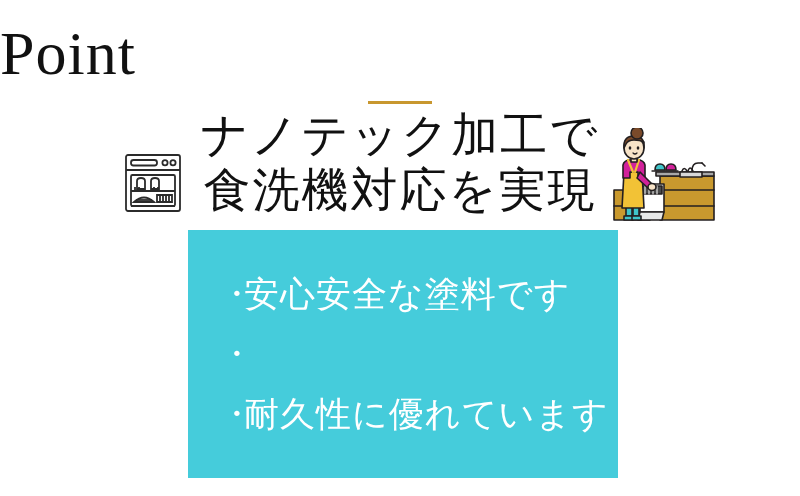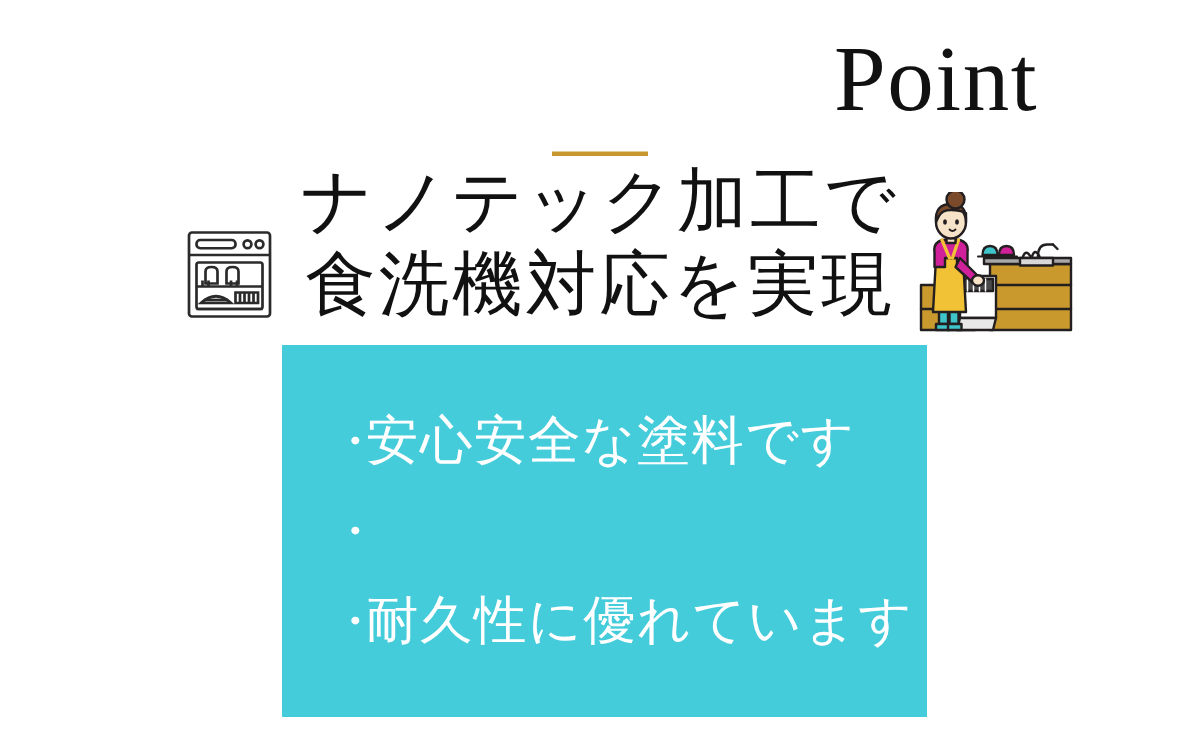--- a/index.html
+++ b/index.html
@@ -13,21 +13,21 @@
     position:relative;
     width:800px; height:496px;
     background:#ffffff;
   }
 
   
   #title-block {
     position:absolute;
     left:0; top:22px;
     width:692px;
-    text-align:right;
+    text-align:left;
   }
   #page-title {
     font-family:"Liberation Serif", "DejaVu Serif", serif;
     font-size:62px;
     line-height:1.02;
     color:#111111;
     letter-spacing:1px;
     font-weight:400;
   }
   #title-divider {

